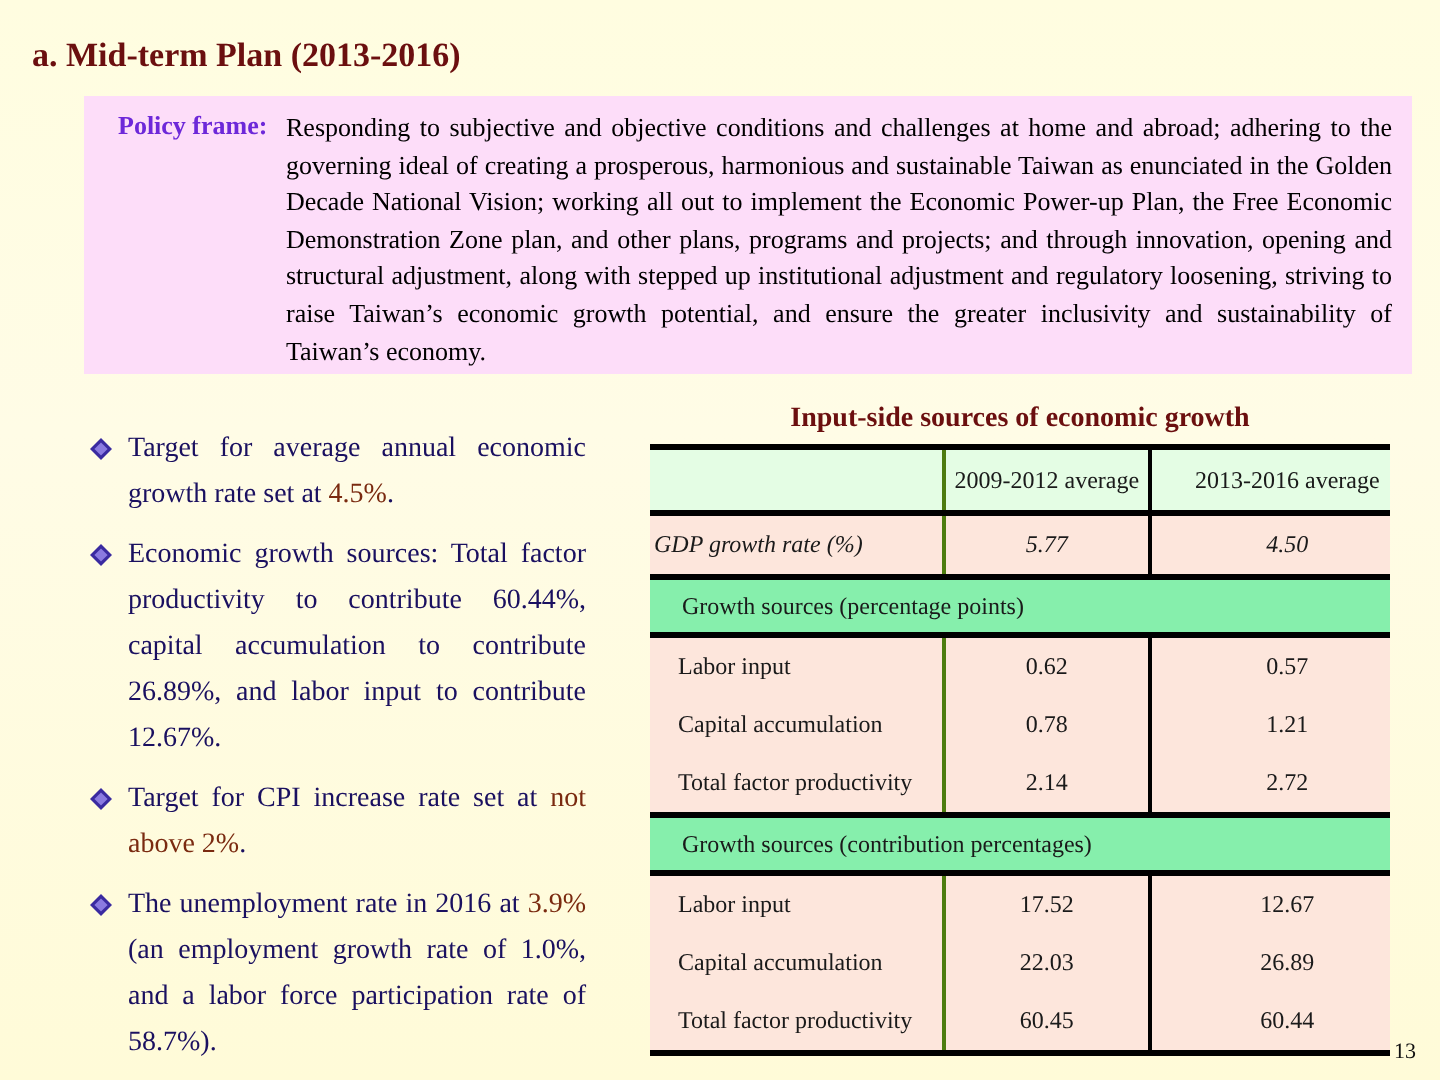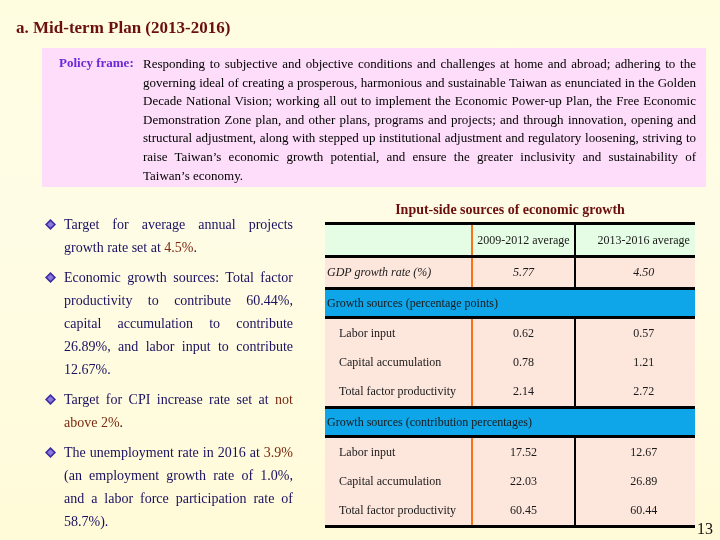--- a/index.html
+++ b/index.html
@@ -42,50 +42,50 @@
   .table-title {
     position: absolute; left: 325px; top: 202px; width: 370px;
     text-align: center; font-size: 14px; font-weight: bold; color: #6b0f0f;
   }
   .data-table {
     position: absolute; left: 325px; top: 222px; width: 370px;
     border-collapse: collapse; font-size: 12px; color: #1a1a1a;
   }
   .data-table td { padding: 0; vertical-align: middle; }
   .data-table .c1 { width: 151px; }
-  .data-table .c2 { width: 109px; border-left: 2px solid #f97316; text-align: center; }
+  .data-table .c2 { width: 109px; border-left: 2px solid #4d7c0f; text-align: center; }
   .data-table .c3 { width: 110px; border-left: 2px solid #000; text-align: center; padding-left: 16px; }
   .row-head td { background: #e4fde4; height: 30px; border-top: 3px solid #000; border-bottom: 3px solid #000; }
   .row-gdp td { background: #fde6dc; height: 29px; border-bottom: 3px solid #000; font-style: italic; }
-  .row-group td { background: #0ea5e9; height: 26px; border-bottom: 3px solid #000; padding-left: 2px; }
+  .row-group td { background: #86efac; height: 26px; border-bottom: 3px solid #000; padding-left: 16px; }
   .row-item td { background: #fde6dc; height: 29px; }
   .row-item td.c1 { padding-left: 14px; width: 137px; }
   .row-item.last td { border-bottom: 3px solid #000; }
   .row-gdp td.c1 { padding-left: 2px; }
   .page-num {
-    position: absolute; left: 697px; top: 520px; font-size: 16px; color: #111;
+    position: absolute; left: 697px; top: 520px; font-size: 11px; color: #111;
   }
 </style>
 </head>
 <body>
 
 <h1 class="title">a. Mid-term Plan (2013-2016)</h1>
 
 <div class="policy-box">
   <span class="policy-label">Policy frame:</span>
   <div class="policy-text">Responding to subjective and objective conditions and challenges at home and abroad; adhering to the governing ideal of creating a prosperous, harmonious and sustainable Taiwan as enunciated in the Golden Decade National Vision; working all out to implement the Economic Power-up Plan, the Free Economic Demonstration Zone plan, and other plans, programs and projects; and through innovation, opening and structural adjustment, along with stepped up institutional adjustment and regulatory loosening, striving to raise Taiwan’s economic growth potential, and ensure the greater inclusivity and sustainability of Taiwan’s economy.</div>
 </div>
 
 <ul class="bullets">
   <li class="bullet">
     <svg class="diamond" viewBox="0 0 10 10">
         <polygon points="5,0 10,5 5,10 0,5" fill="#3a2aa0"></polygon>
         <polygon points="5,2 8,5 5,8 2,5" fill="#8a7ae0"></polygon>
       </svg>
-    <span>Target for average annual projects growth rate set at </span><span class="hl">4.5%</span><span>.</span>
+    <span>Target for average annual economic growth rate set at </span><span class="hl">4.5%</span><span>.</span>
   </li>
   <li class="bullet">
     <svg class="diamond" viewBox="0 0 10 10">
         <polygon points="5,0 10,5 5,10 0,5" fill="#3a2aa0"></polygon>
         <polygon points="5,2 8,5 5,8 2,5" fill="#8a7ae0"></polygon>
       </svg>
     <span>Economic growth sources: Total factor productivity to contribute 60.44%, capital accumulation to contribute 26.89%, and labor input to contribute 12.67%.</span>
   </li>
   <li class="bullet">
     <svg class="diamond" viewBox="0 0 10 10">

